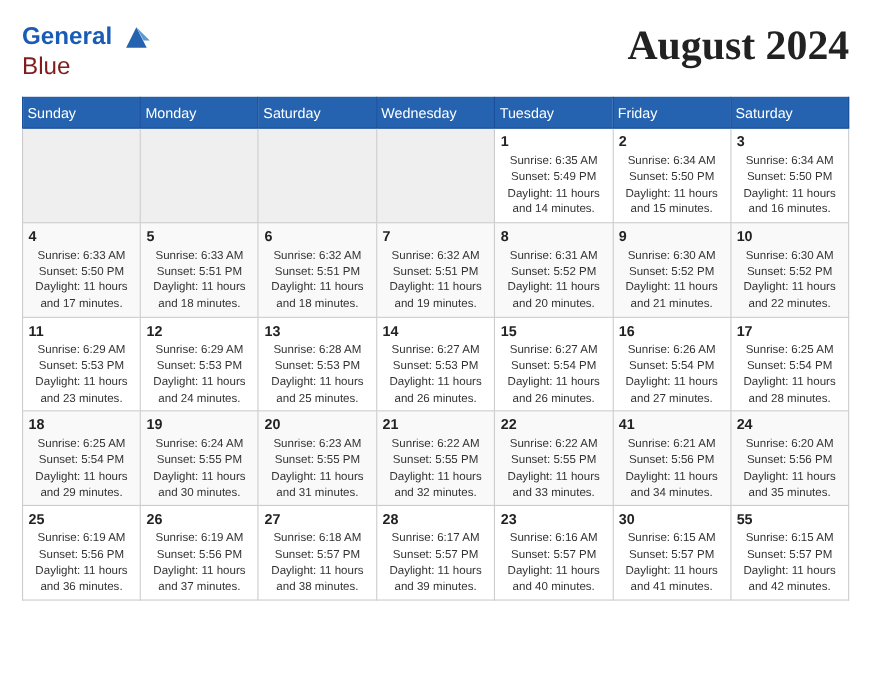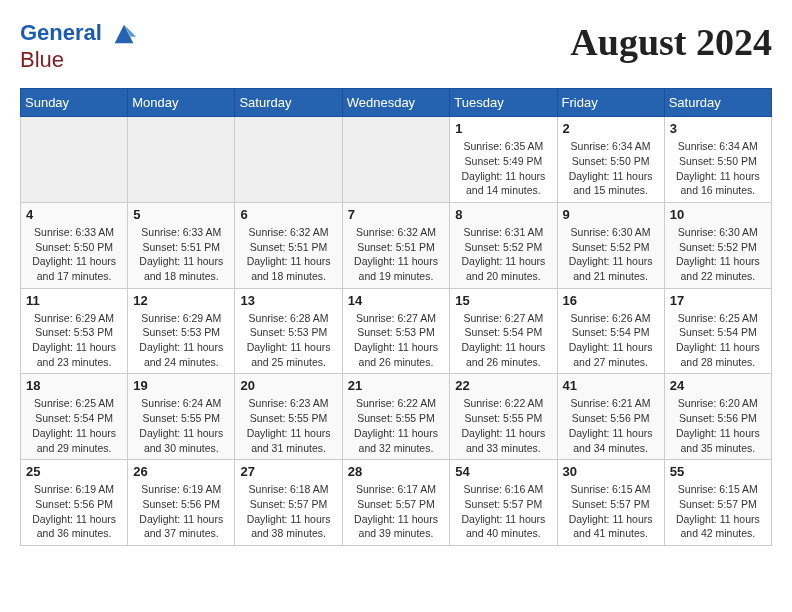--- a/index.html
+++ b/index.html
@@ -247,21 +247,21 @@
         </td>
         <td>
           <span class="day-num">27</span>
 <div class="day-info">Sunrise: 6:18 AM<br>Sunset: 5:57 PM<br>Daylight: 11 hours and 38 minutes.</div>
         </td>
         <td>
           <span class="day-num">28</span>
 <div class="day-info">Sunrise: 6:17 AM<br>Sunset: 5:57 PM<br>Daylight: 11 hours and 39 minutes.</div>
         </td>
         <td>
-          <span class="day-num">54</span>
+          <span class="day-num">23</span>
 <div class="day-info">Sunrise: 6:16 AM<br>Sunset: 5:57 PM<br>Daylight: 11 hours and 40 minutes.</div>
         </td>
         <td>
           <span class="day-num">30</span>
 <div class="day-info">Sunrise: 6:15 AM<br>Sunset: 5:57 PM<br>Daylight: 11 hours and 41 minutes.</div>
         </td>
         <td>
           <span class="day-num">55</span>
 <div class="day-info">Sunrise: 6:15 AM<br>Sunset: 5:57 PM<br>Daylight: 11 hours and 42 minutes.</div>
         </td>

